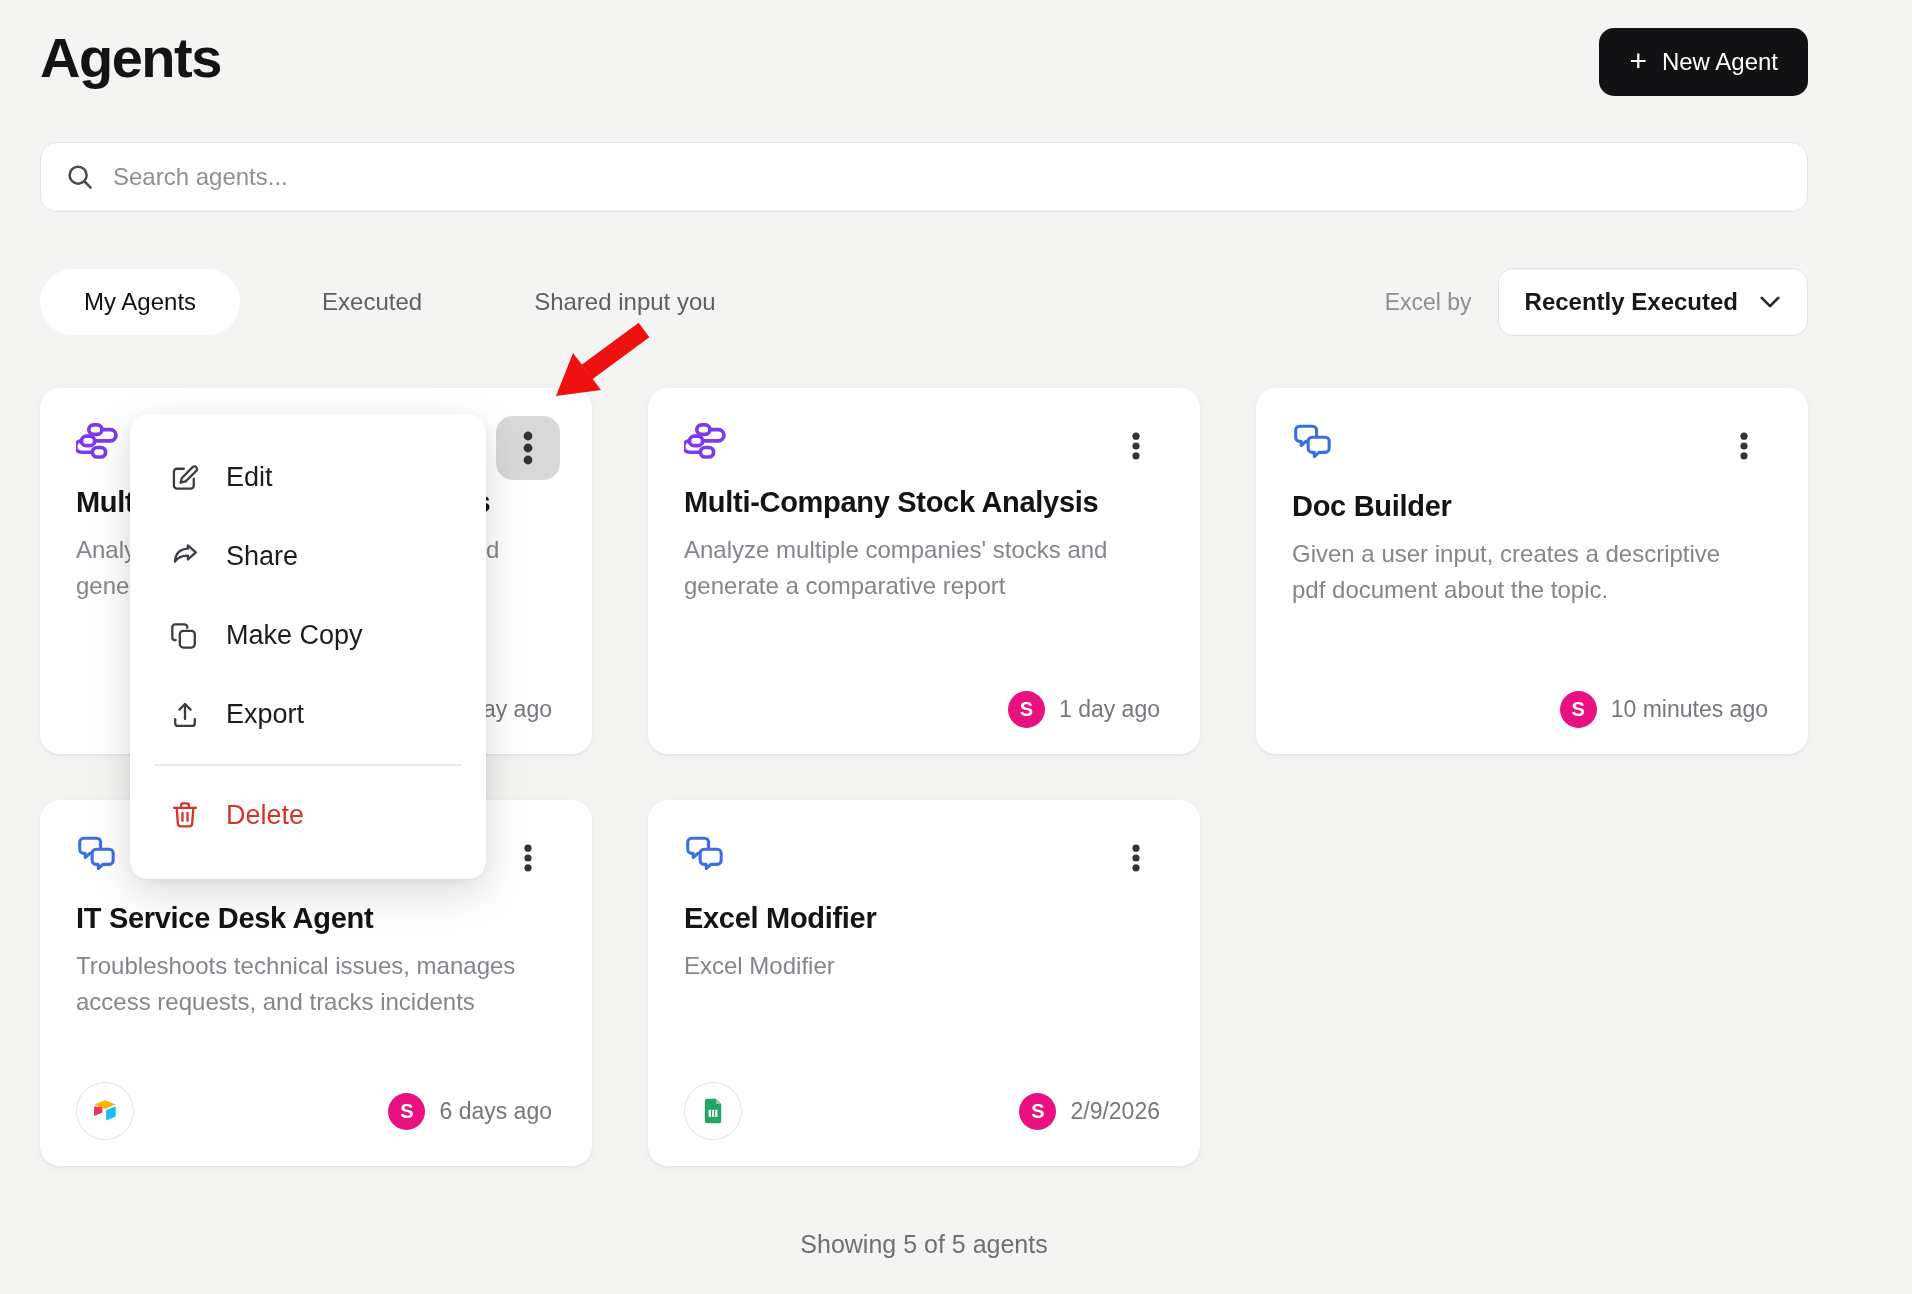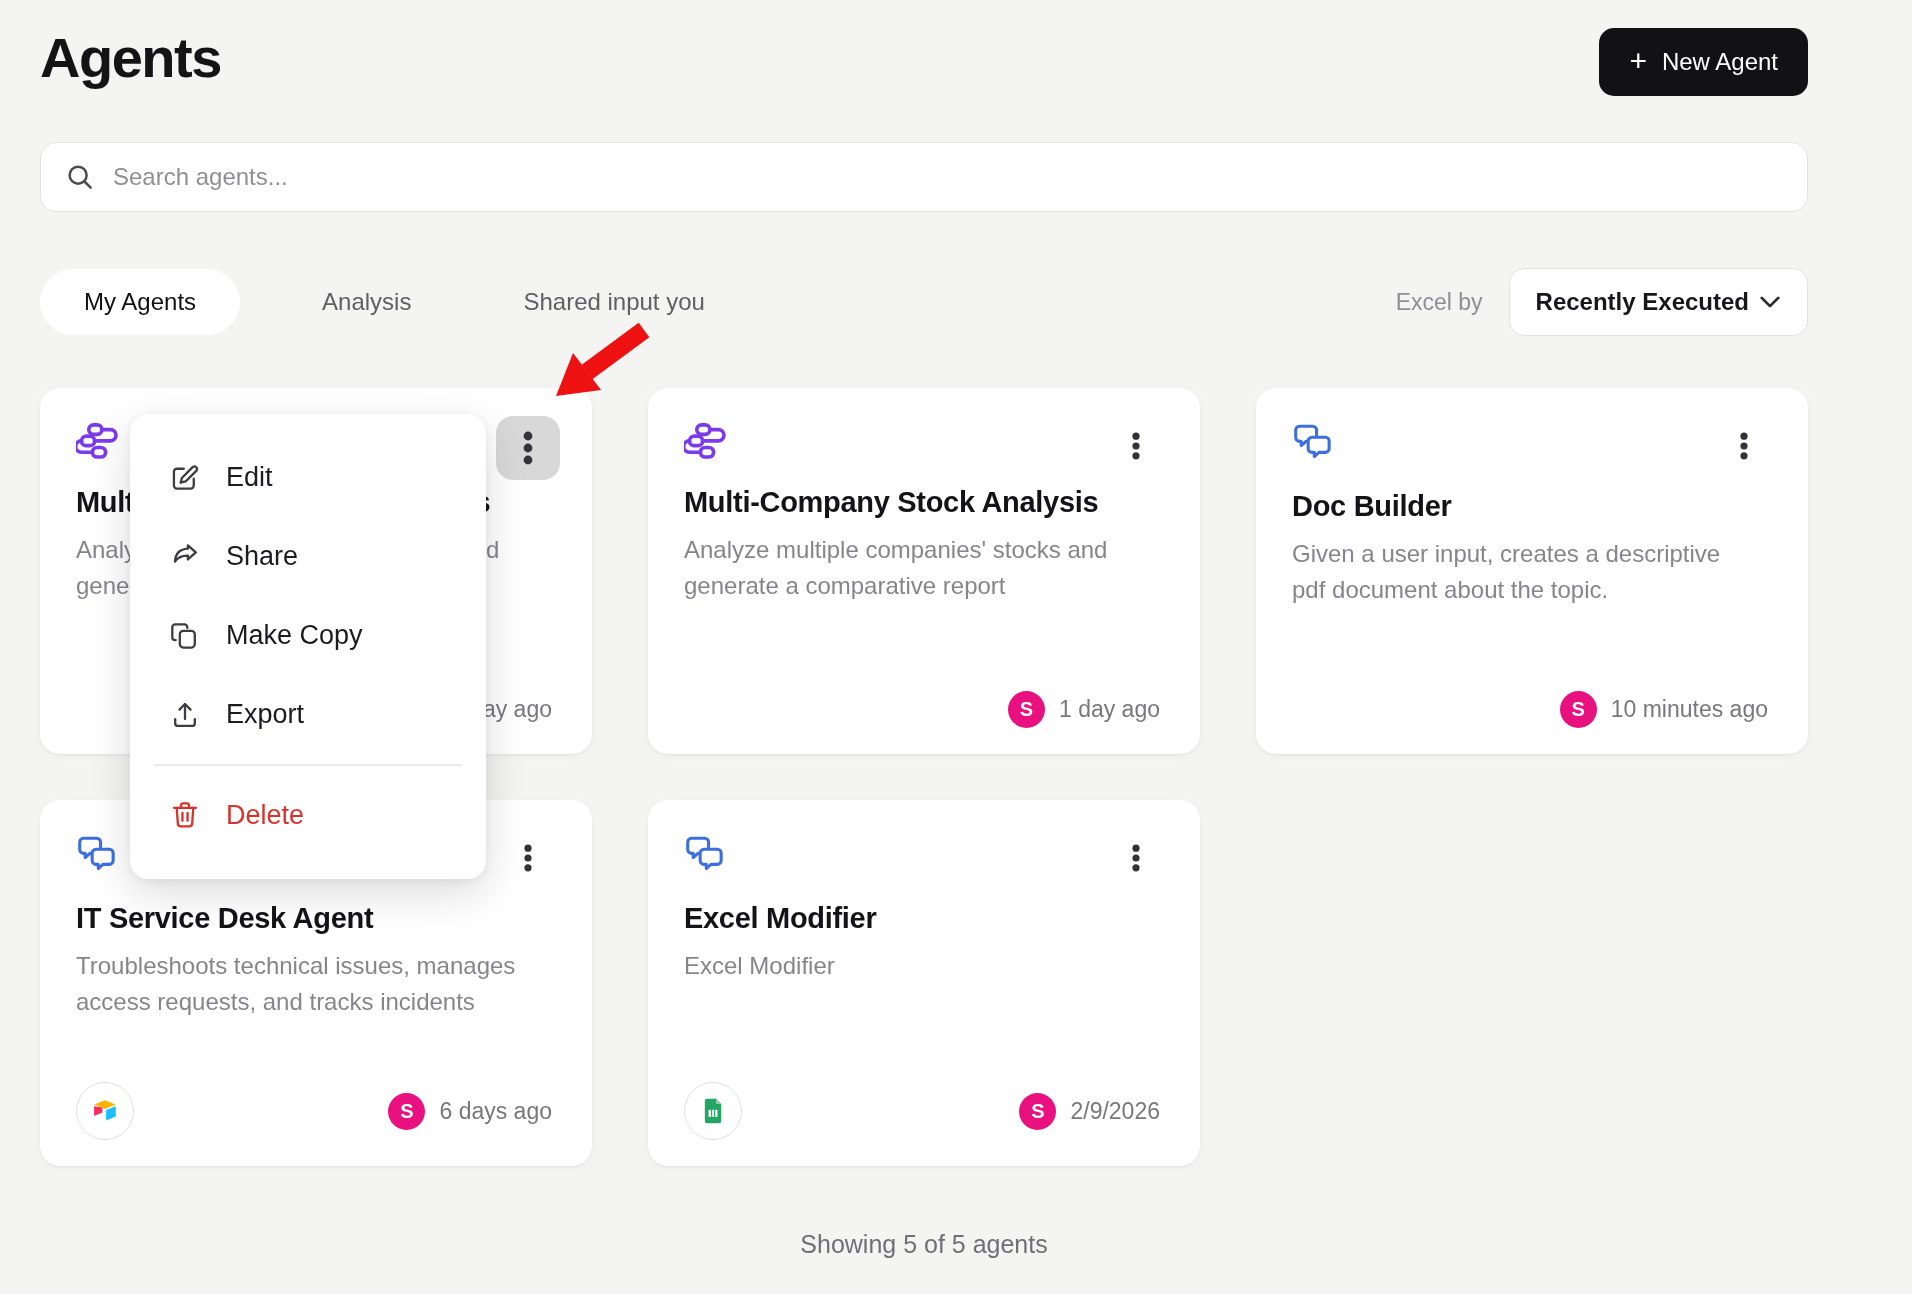--- a/index.html
+++ b/index.html
@@ -21,21 +21,21 @@
   .search-bar input::placeholder{color:#8E9094;}
 
   
   .tabs-row{margin-top:56px;display:flex;align-items:center;justify-content:space-between;}
   .tab{background:transparent;border:none;font-family:inherit;font-size:24px;color:#5F6064;padding:19px 0;cursor:pointer;}
   .tab.active{background:#fff;border-radius:999px;padding:19px 44px;color:#111;font-weight:500;}
   .tab.t2{margin-left:82px;}
   .tab.t3{margin-left:112px;}
   .sort-area{margin-left:auto;display:flex;align-items:center;gap:26px;}
   .sort-label{font-size:23px;color:#8E8F94;}
-  .sort-btn{display:flex;align-items:center;gap:10px;height:68px;padding:0 26px;background:#fff;
+  .sort-btn{display:flex;align-items:center;gap:21px;height:68px;padding:0 26px;background:#fff;
     border:1.5px solid #E2E2E2;border-radius:15px;font-family:inherit;font-size:24px;font-weight:700;color:#17181B;cursor:pointer;}
 
   
   .grid{margin-top:52px;display:grid;grid-template-columns:repeat(3,1fr);gap:46px 56px;}
   .card{position:relative;background:#fff;border-radius:20px;height:366px;padding:34px 38px 28px 36px;box-sizing:border-box;
     box-shadow:0 1px 2px rgba(20,20,25,.05),0 2px 8px rgba(20,20,25,.04);}
   .agent-icon{display:inline-block;}
   .kebab{position:absolute;top:34px;right:40px;width:48px;height:48px;border:none;background:transparent;
     display:flex;align-items:center;justify-content:center;cursor:pointer;border-radius:14px;}
   .kebab.highlight{top:28px;right:32px;width:64px;height:64px;background:#D8D8D8;border-radius:17px;}
@@ -80,21 +80,21 @@
         <svg width="30" height="30" viewBox="0 0 24 24" fill="none" stroke="#4A4B50" stroke-width="2" stroke-linecap="round">
           <circle cx="10.5" cy="10.5" r="6.8"></circle>
             <path d="M15.6 15.6 L20.5 20.5"></path>
         </svg>
       </span>
       <input type="text" placeholder="Search agents..." style="">
     </div>
 
     <div class="tabs-row">
       <button class="tab active">My Agents</button>
-      <button class="tab t2">Analysis</button>
+      <button class="tab t2">Executed</button>
       <button class="tab t3">Shared input you</button>
       <div class="sort-area">
         <span class="sort-label">Excel by</span>
         <button class="sort-btn">
           <span>Recently Executed</span>
           <span style="display:flex;">
             <svg width="22" height="14" viewBox="0 0 16 10" fill="none" stroke="#2A2B2E" stroke-width="2" stroke-linecap="round" stroke-linejoin="round">
               <path d="M2 2 L8 8 L14 2"></path>
             </svg>
           </span>

